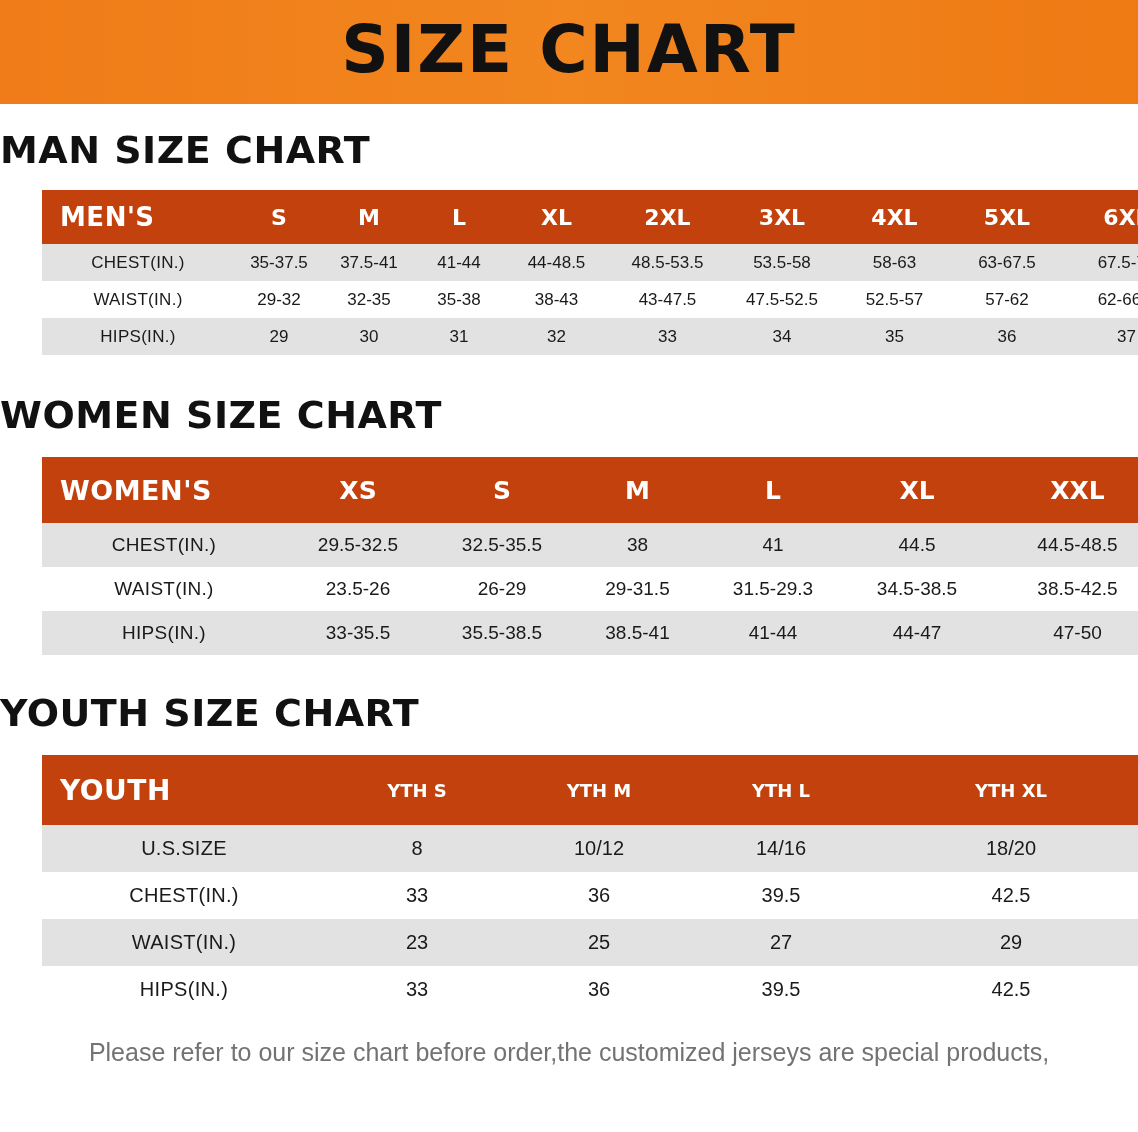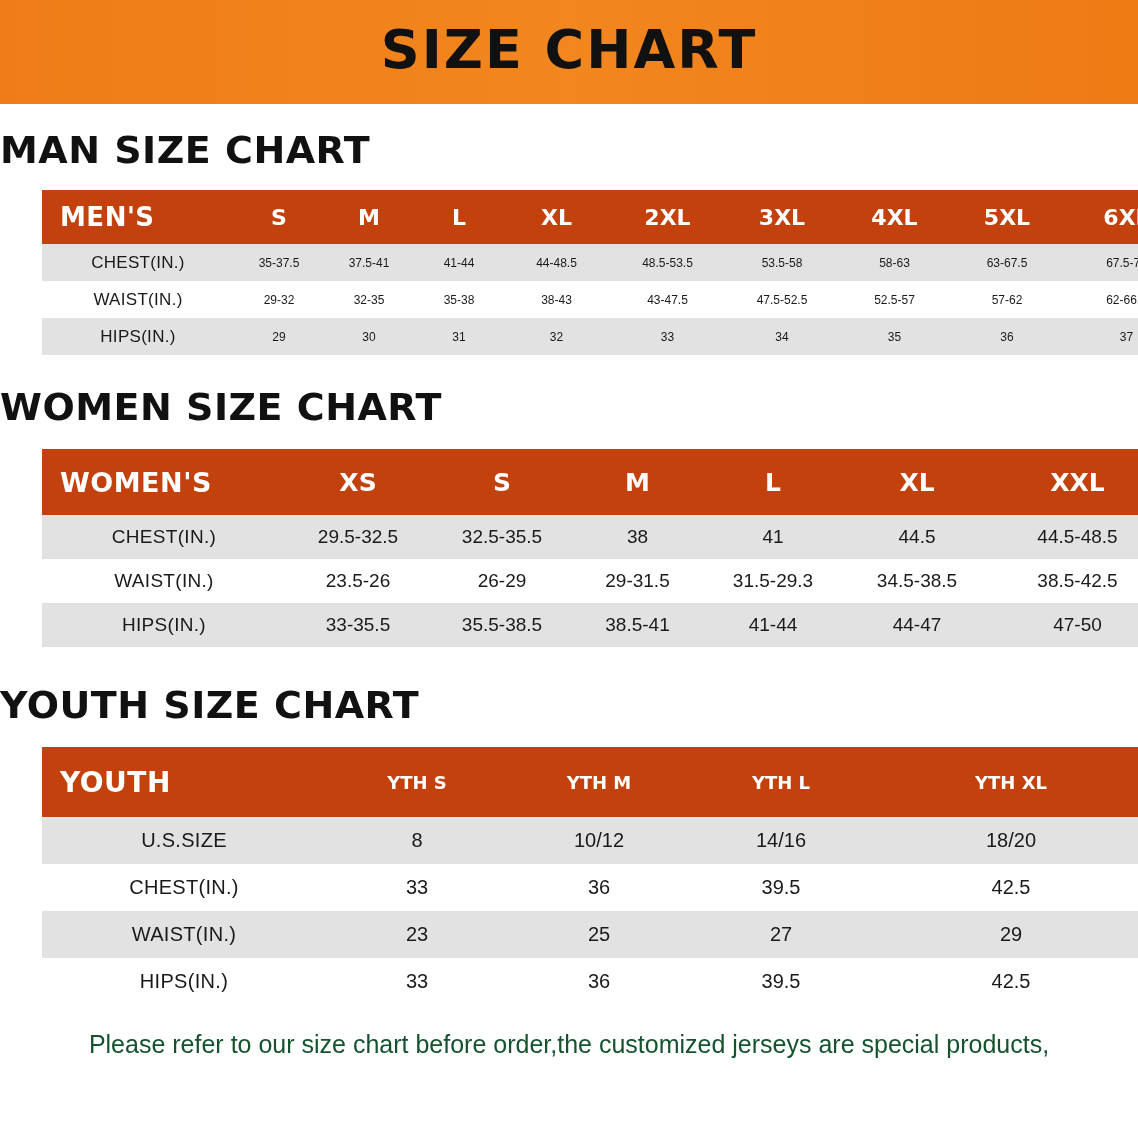--- a/index.html
+++ b/index.html
@@ -20,38 +20,38 @@
     height: 104px;
     background: #f07d1a;
     background: linear-gradient(90deg, #ef7c18 0%, #f2861f 50%, #ee7a14 100%);
     display: flex;
     align-items: center;
     justify-content: center;
   }
   .banner-title {
     font-family: "DejaVu Sans", sans-serif;
     font-weight: bold;
-    font-size: 54px;
+    font-size: 66px;
     letter-spacing: 2px;
     color: #111111;
     line-height: 1;
     margin-top: -4px;
   }
 
   
   .section-title {
     text-align: left;
     font-family: "DejaVu Sans", sans-serif;
     font-weight: bold;
     font-size: 38px;
     color: #111111;
     letter-spacing: 0.5px;
   }
   #man-title { margin-top: 24px; }
-  #women-title { margin-top: 30px; }
+  #women-title { margin-top: 38px; }
   #youth-title { margin-top: 36px; }
 
   
   .table-wrap {
     margin: 0 42px;
   }
   table {
     width: 1054px;
     border-collapse: collapse;
     table-layout: fixed;
@@ -78,40 +78,40 @@
     text-align: center;
     letter-spacing: 0.3px;
   }
   tbody tr.shade td { background: #e2e2e2; }
   tbody tr.plain td { background: #ffffff; }
 
   
   #men-table { margin-top: 18px; }
   #men-table thead th { height: 46px; font-size: 22px; }
   #men-table thead th.rowhead { font-size: 26px; }
-  #men-table tbody td { height: 35px; font-size: 12px; }
+  #men-table tbody td { height: 35px; font-size: 17px; }
   #men-table tbody td.rowhead { font-size: 17px; }
 
   
   #women-table { margin-top: 20px; }
   #women-table thead th { height: 58px; font-size: 25px; }
   #women-table thead th.rowhead { font-size: 27px; }
   #women-table tbody td { height: 42px; font-size: 19px; }
 
   
   #youth-table { margin-top: 20px; }
   #youth-table thead th { height: 62px; font-size: 18px; }
   #youth-table thead th.rowhead { font-size: 28px; }
   #youth-table tbody td { height: 45px; font-size: 20px; }
 
   
   .note {
     margin: 22px 40px 0 40px;
     text-align: center;
-    color: #14532d;
+    color: #737373;
     font-family: "Liberation Sans", sans-serif;
     font-size: 25px;
     line-height: 1.42;
   }
   .note-line { display: block; }
 </style>
 </head>
 <body>
 
 <div class="banner">

